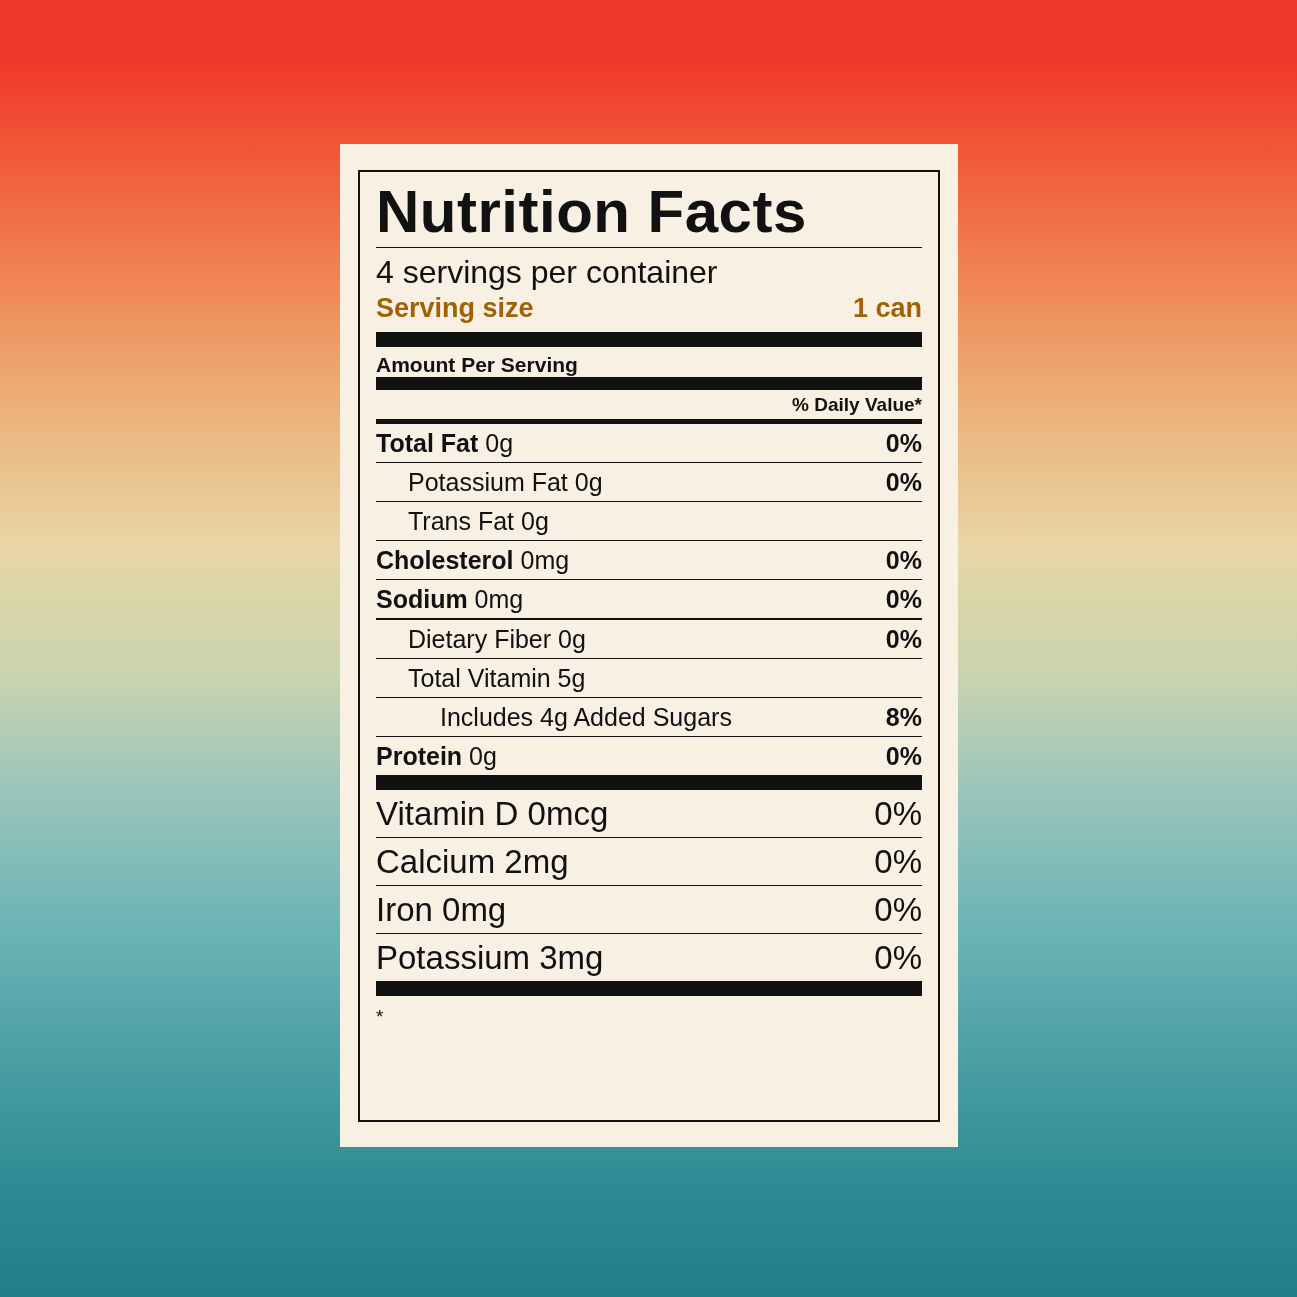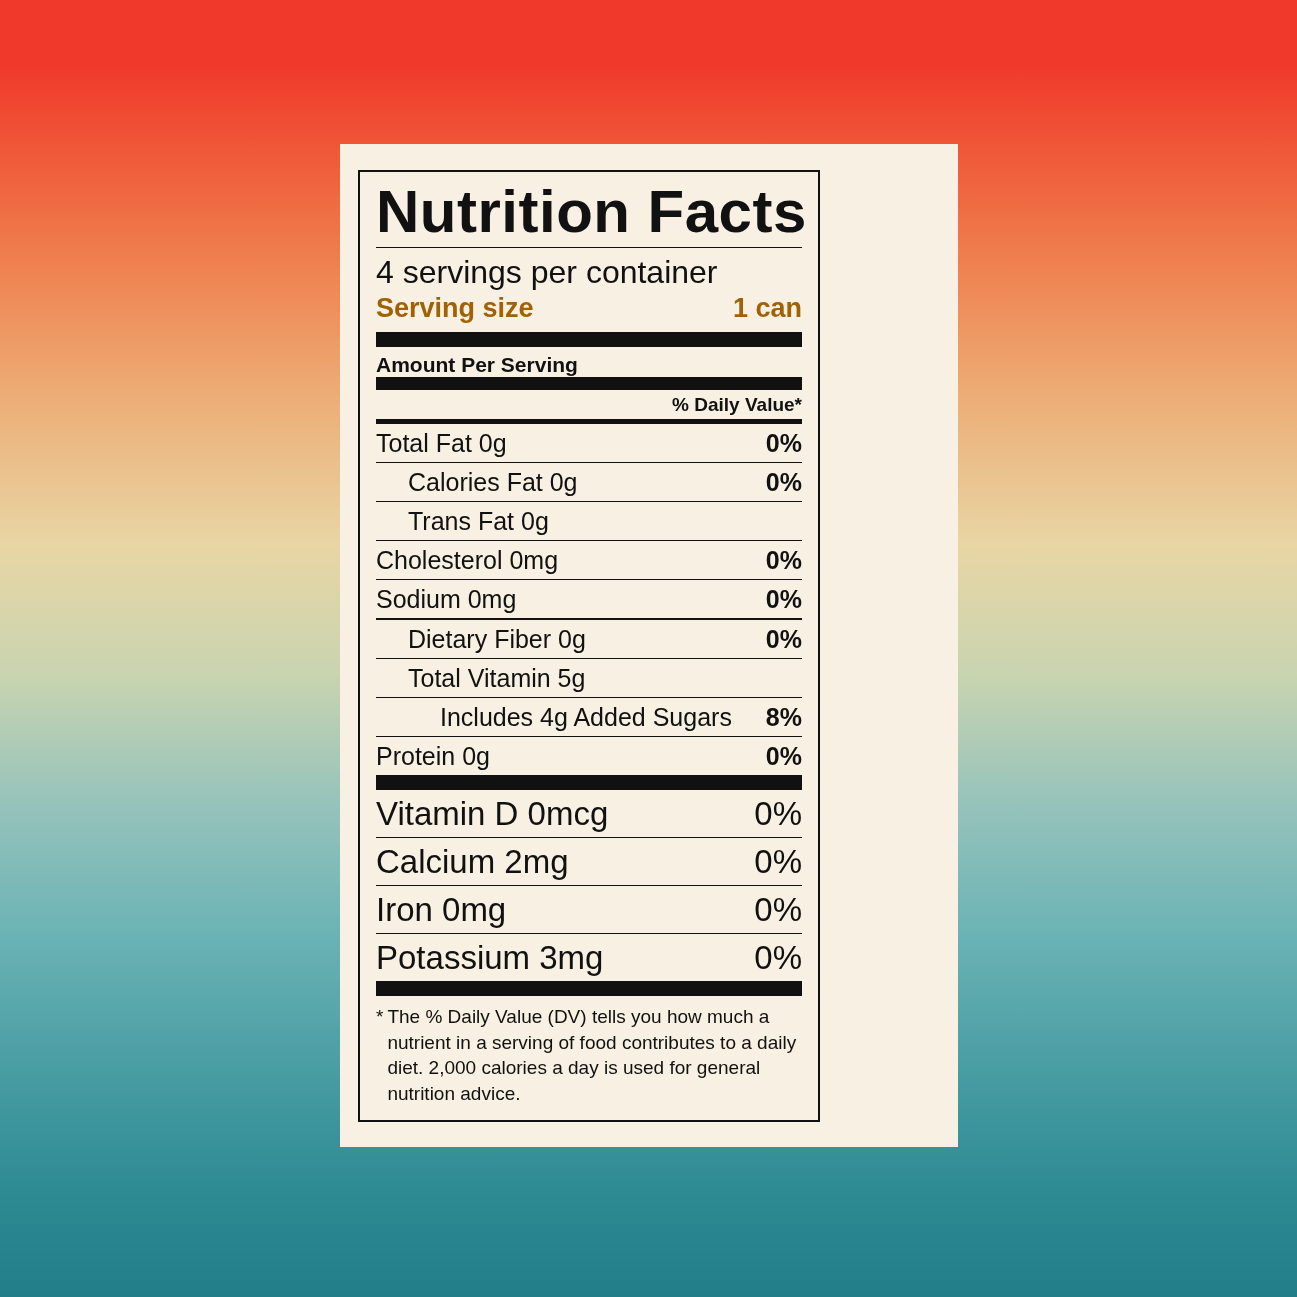--- a/index.html
+++ b/index.html
@@ -41,21 +41,21 @@
     height: 1003px;
     background: #f7f0e3;
     box-sizing: border-box;
   }
 
   
   .label-inner {
     position: absolute;
     left: 18px;
     top: 26px;
-    width: 462px;
+    width: 582px;
     height: 952px;
     border: 2px solid #111;
     box-sizing: border-box;
     padding: 0 16px;
   }
 
   .nf-title {
     font-size: 60px;
     font-weight: bold;
     letter-spacing: 0.5px;
@@ -133,21 +133,21 @@
   }
 
   .nutrient-row {
     display: flex;
     justify-content: space-between;
     align-items: baseline;
     font-size: 25px;
     color: #111;
     padding: 5px 0 4px 0;
   }
-  .nutrient-row .name b { font-weight: normal; }
+  .nutrient-row .name b { font-weight: bold; }
   .indent1 { padding-left: 32px; }
   .indent2 { padding-left: 64px; }
   .pct { font-weight: bold; }
 
   .vit-row {
     display: flex;
     justify-content: space-between;
     align-items: baseline;
     font-size: 33px;
     color: #111;
@@ -193,21 +193,21 @@
       <div class="dv-header">% Daily Value*</div>
       <div class="rule-med"></div>
 
       <div class="nutrient-row">
         <span class="name"><b>Total Fat</b><span> 0g</span></span>
         <span class="pct">0%</span>
       </div>
       <div class="rule-thin"></div>
 
       <div class="nutrient-row indent1">
-        <span class="name">Calories Fat 0g</span>
+        <span class="name">Potassium Fat 0g</span>
         <span class="pct">0%</span>
       </div>
       <div class="rule-thin"></div>
 
       <div class="nutrient-row indent1">
         <span class="name">Trans Fat 0g</span>
         <span class="pct"></span>
       </div>
       <div class="rule-thin"></div>
 
@@ -270,19 +270,18 @@
 
       <div class="vit-row">
         <span>Potassium 3mg</span>
         <span>0%</span>
       </div>
 
       <div class="rule-thick"></div>
 
       <div class="footnote">
         <span class="star">*</span>
-        <span>The % Daily Value (DV) tells you how much a nutrient in a serving of food contributes to a daily diet. 2,000 calories a day is used for general nutrition advice.</span>
       </div>
 
     </div>
   </div>
 
 </div>
 
 </body></html>

